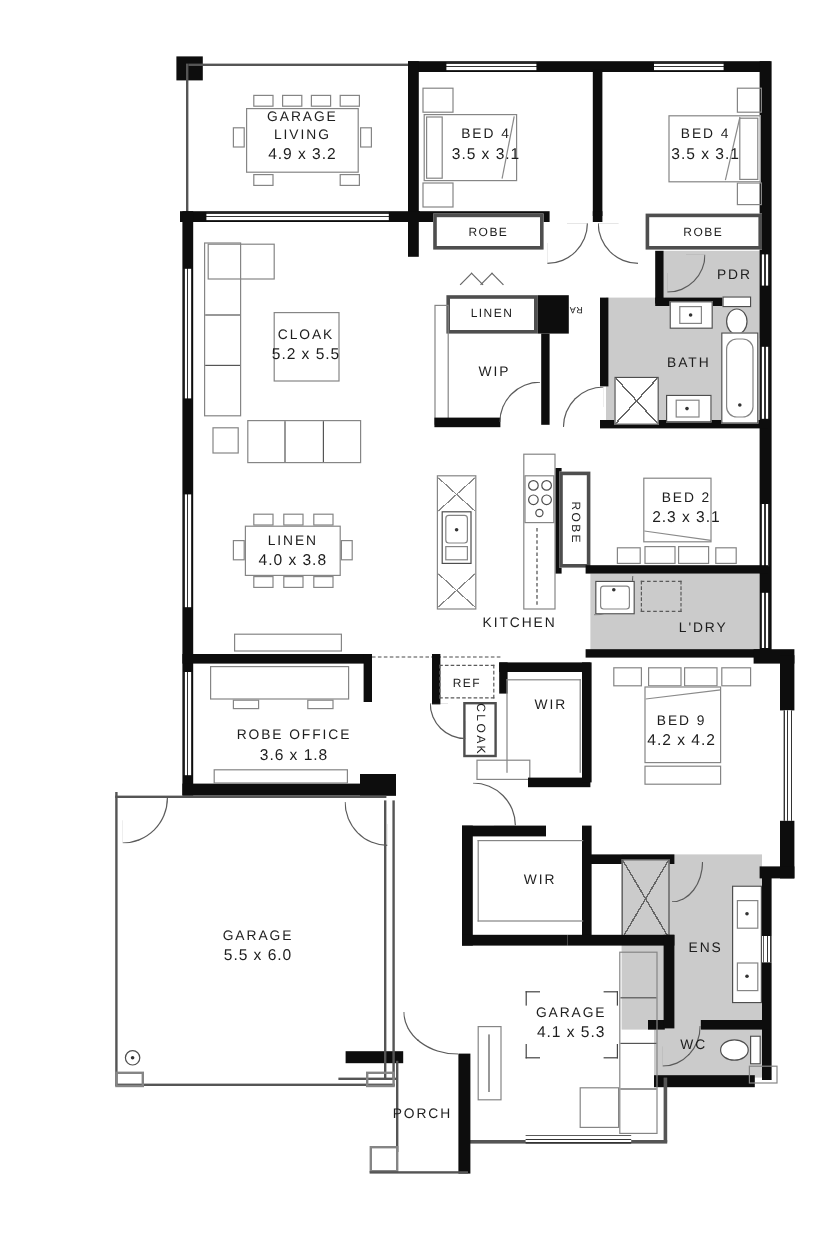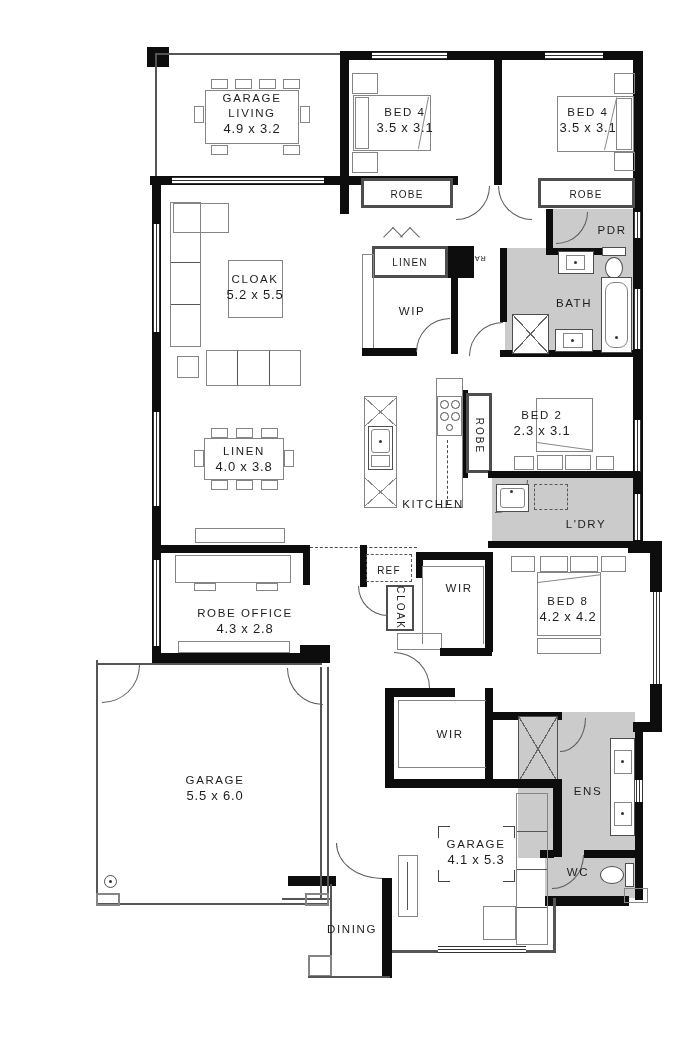--- a/index.html
+++ b/index.html
@@ -308,75 +308,75 @@
     </div>
   <div class="lbl s" style="left:410px;top:262px">
       <span>LINEN</span>
     </div>
   <div class="lbl" style="left:412px;top:311px">
       <span>WIP</span>
     </div>
   <div class="lbl" style="left:574px;top:303px">
       <span>BATH</span>
     </div>
-  <div class="lbl" style="left:542px;top:424px">
+  <div class="lbl" style="left:572px;top:424px">
     <span>BED 2</span>
     <span class="dims">2.3 x 3.1</span>
   </div>
   <div class="lbl s vert" style="left:479px;top:436px">
       <span>ROBE</span>
     </div>
   <div class="lbl" style="left:255px;top:288px">
     <span>CLOAK</span>
     <span class="dims">5.2 x 5.5</span>
   </div>
   <div class="lbl" style="left:244px;top:460px">
     <span>LINEN</span>
     <span class="dims">4.0 x 3.8</span>
   </div>
-  <div class="lbl" style="left:433px;top:504px">
+  <div class="lbl" style="left:433px;top:520px">
       <span>KITCHEN</span>
     </div>
   <div class="lbl" style="left:586px;top:524px">
       <span>L'DRY</span>
     </div>
   <div class="lbl s" style="left:389px;top:570px">
       <span>REF</span>
     </div>
   <div class="lbl s vert" style="left:400px;top:608px">
       <span>CLOAK</span>
     </div>
   <div class="lbl" style="left:245px;top:622px">
     <span>ROBE OFFICE</span>
-    <span class="dims">4.3 x 2.8</span>
+    <span class="dims">3.6 x 1.8</span>
   </div>
   <div class="lbl" style="left:459px;top:588px">
       <span>WIR</span>
     </div>
   <div class="lbl" style="left:568px;top:610px">
-    <span>BED 8</span>
+    <span>BED 9</span>
     <span class="dims">4.2 x 4.2</span>
   </div>
   <div class="lbl" style="left:215px;top:789px">
     <span>GARAGE</span>
     <span class="dims">5.5 x 6.0</span>
   </div>
   <div class="lbl" style="left:450px;top:734px">
       <span>WIR</span>
     </div>
   <div class="lbl" style="left:588px;top:791px">
       <span>ENS</span>
     </div>
   <div class="lbl" style="left:476px;top:853px">
     <span>GARAGE</span>
     <span class="dims">4.1 x 5.3</span>
   </div>
   <div class="lbl" style="left:578px;top:872px">
       <span>WC</span>
     </div>
   <div class="lbl" style="left:352px;top:929px">
-      <span>DINING</span>
+      <span>PORCH</span>
     </div>
   <div class="lbl s" style="left:480px;top:258px;font-size:7.5px;letter-spacing:.5px;transform:translate(-50%,-50%) rotate(180deg)">
       <span>RA</span>
     </div>
 
 </div>
 
 </body></html>

